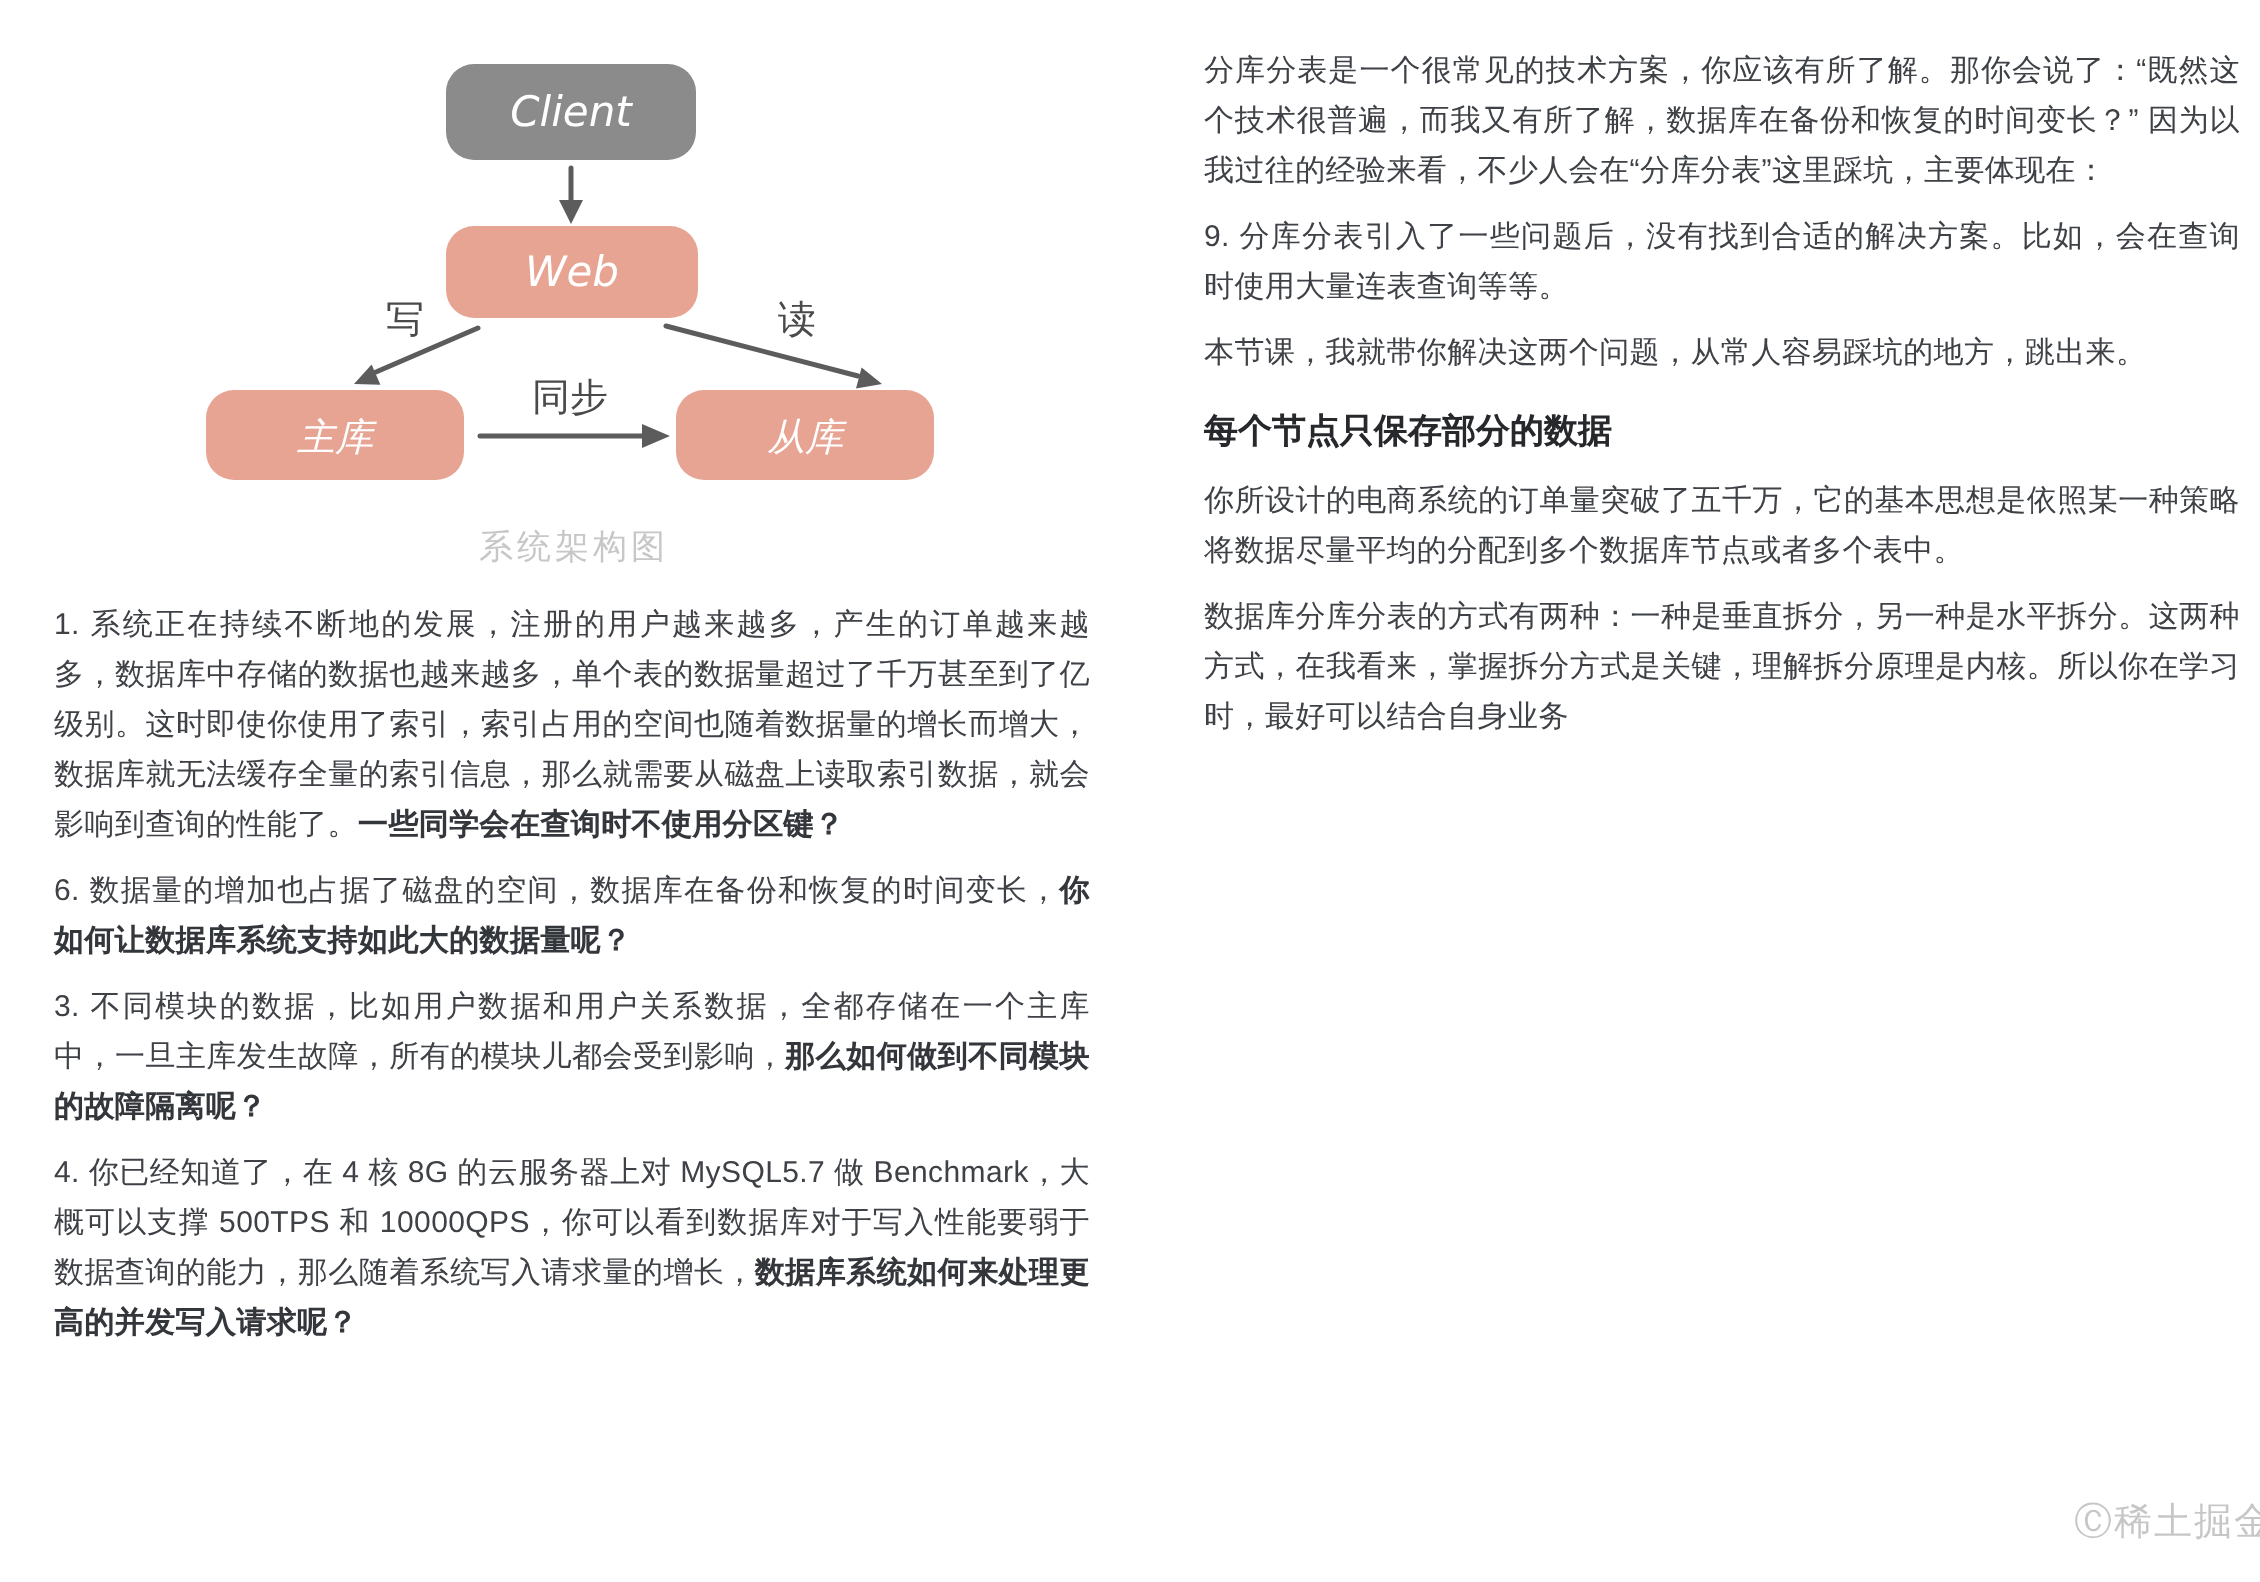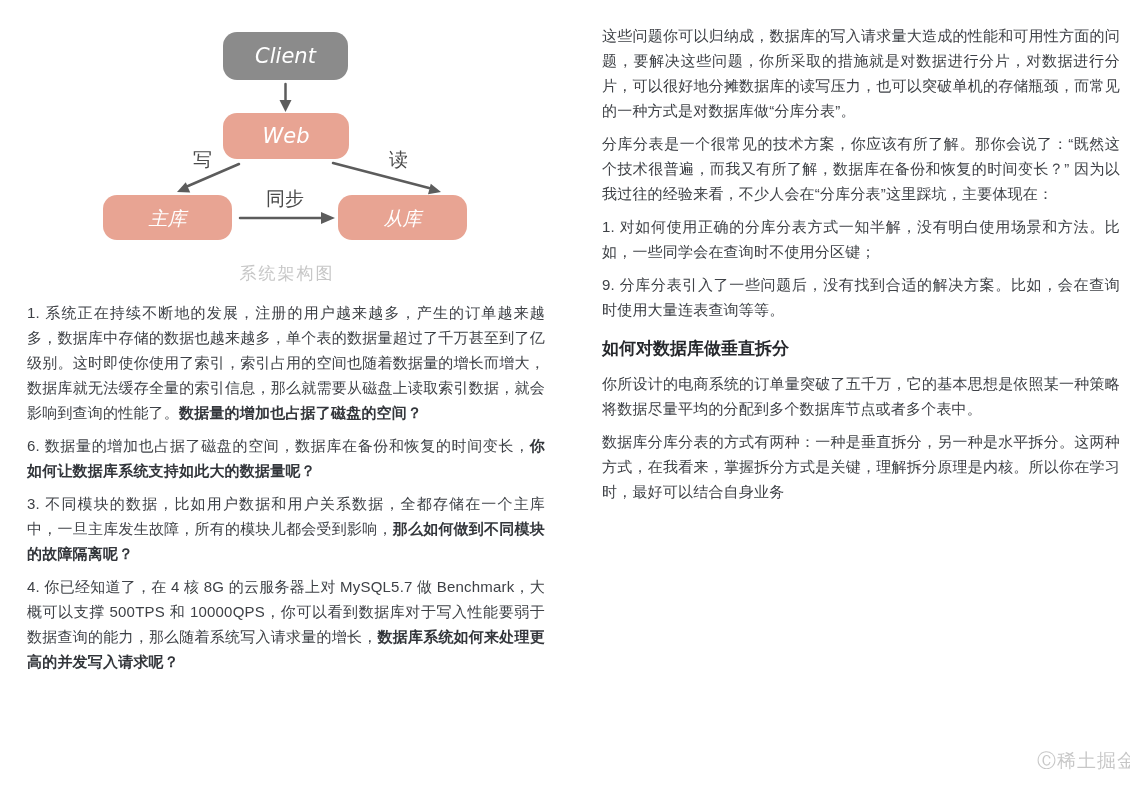--- a/index.html
+++ b/index.html
@@ -98,32 +98,31 @@
           <text x="375.5" y="225" text-anchor="middle" font-size="19" class="node-label">从库</text>
 
           <text x="258" y="205" text-anchor="middle" class="edge-label">同步</text>
           <line x1="213" y1="218" x2="294" y2="218" class="arrow"></line>
           <polygon points="308,218 294,212 294,224" class="arrow-head"></polygon>
 
           <text x="260" y="279" text-anchor="middle" class="diagram-caption" fill="#C7C7C7">系统架构图</text>
         </svg>
       </div>
 
-      <p class="para"><span>1. 系统正在持续不断地的发展，注册的用户越来越多，产生的订单越来越多，数据库中存储的数据也越来越多，单个表的数据量超过了千万甚至到了亿级别。这时即使你使用了索引，索引占用的空间也随着数据量的增长而增大，数据库就无法缓存全量的索引信息，那么就需要从磁盘上读取索引数据，就会影响到查询的性能了。</span><span class="b">数据量的增加也占据了磁盘的空间？</span></p>
+      <p class="para"><span>1. 系统正在持续不断地的发展，注册的用户越来越多，产生的订单越来越多，数据库中存储的数据也越来越多，单个表的数据量超过了千万甚至到了亿级别。这时即使你使用了索引，索引占用的空间也随着数据量的增长而增大，数据库就无法缓存全量的索引信息，那么就需要从磁盘上读取索引数据，就会影响到查询的性能了。</span><span class="b">一些同学会在查询时不使用分区键？</span></p>
       <p class="para"><span>6. 数据量的增加也占据了磁盘的空间，数据库在备份和恢复的时间变长，</span><span class="b">你如何让数据库系统支持如此大的数据量呢？</span></p>
       <p class="para"><span>3. 不同模块的数据，比如用户数据和用户关系数据，全都存储在一个主库中，一旦主库发生故障，所有的模块儿都会受到影响，</span><span class="b">那么如何做到不同模块的故障隔离呢？</span></p>
       <p class="para"><span>4. 你已经知道了，在 4 核 8G 的云服务器上对 MySQL5.7 做 Benchmark，大概可以支撑 500TPS 和 10000QPS，你可以看到数据库对于写入性能要弱于数据查询的能力，那么随着系统写入请求量的增长，</span><span class="b">数据库系统如何来处理更高的并发写入请求呢？</span></p>
     </div>
 
     <div class="col col-right">
       <div class="spacer-top"></div>
-      <p class="para">这些问题你可以归纳成，数据库的写入请求量大造成的性能和可用性方面的问题，要解决这些问题，你所采取的措施就是对数据进行分片，对数据进行分片，可以很好地分摊数据库的读写压力，也可以突破单机的存储瓶颈，而常见的一种方式是对数据库做“分库分表”。</p>
       <p class="para">分库分表是一个很常见的技术方案，你应该有所了解。那你会说了：“既然这个技术很普遍，而我又有所了解，数据库在备份和恢复的时间变长？” 因为以我过往的经验来看，不少人会在“分库分表”这里踩坑，主要体现在：</p>
-      <p class="para">1. 对如何使用正确的分库分表方式一知半解，没有明白使用场景和方法。比如，一些同学会在查询时不使用分区键；</p>
       <p class="para">9. 分库分表引入了一些问题后，没有找到合适的解决方案。比如，会在查询时使用大量连表查询等等。</p>
-      <h2 class="section-heading">如何对数据库做垂直拆分</h2>
+      <p class="para">本节课，我就带你解决这两个问题，从常人容易踩坑的地方，跳出来。</p>
+      <h2 class="section-heading">每个节点只保存部分的数据</h2>
       <p class="para">你所设计的电商系统的订单量突破了五千万，它的基本思想是依照某一种策略将数据尽量平均的分配到多个数据库节点或者多个表中。</p>
       <p class="para">数据库分库分表的方式有两种：一种是垂直拆分，另一种是水平拆分。这两种方式，在我看来，掌握拆分方式是关键，理解拆分原理是内核。所以你在学习时，最好可以结合自身业务</p>
     </div>
   </div>
 
   <div class="watermark">Ⓒ稀土掘金技术社区</div>
 </div>
 
 </body></html>

